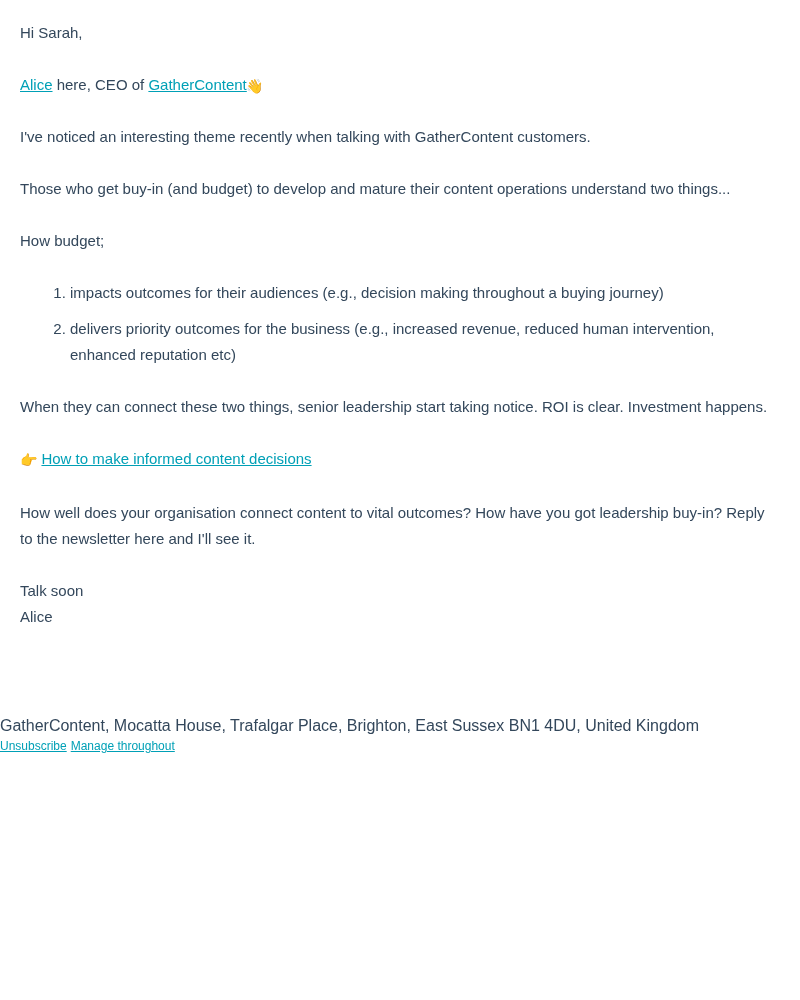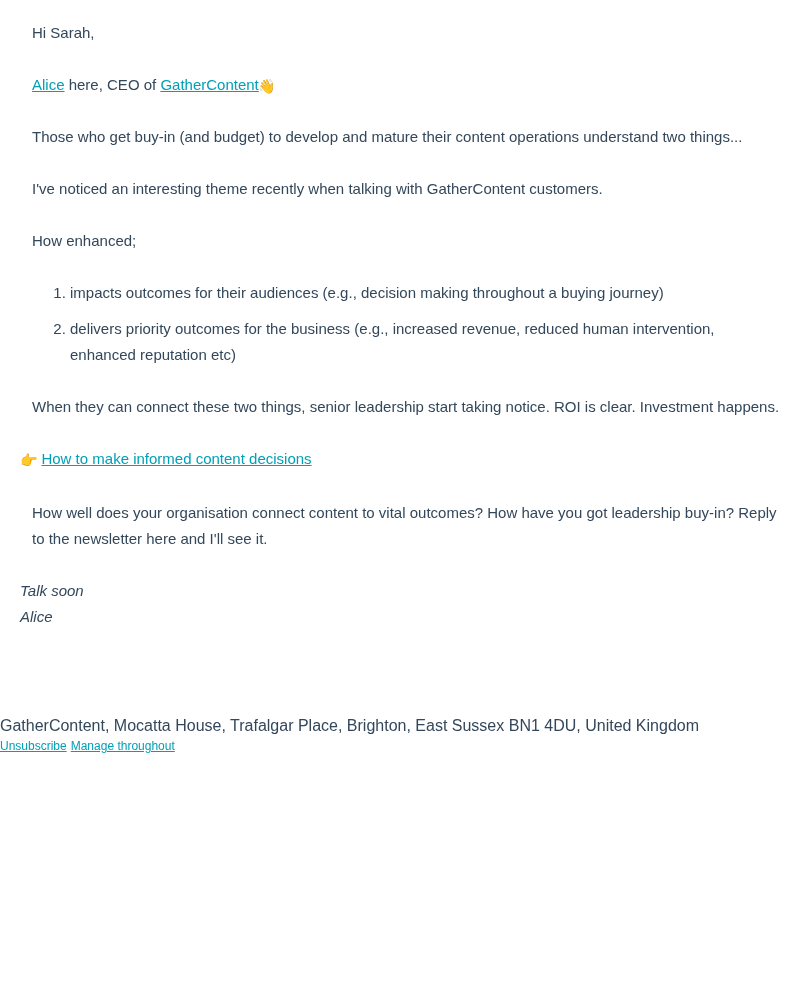--- a/index.html
+++ b/index.html
@@ -15,21 +15,21 @@
     line-height: 26px;
     color: #33475b;
     -webkit-font-smoothing: antialiased;
     overflow: hidden;
   }
   .email-body {
     padding: 20px 20px 0 20px;
     box-sizing: border-box;
   }
   p {
-    margin: 0 0 26px 12px;
+    margin: 0 0 26px 0;
     color: #33475b;
   }
   a {
     color: #00a0b6;
     text-decoration: underline;
   }
   ol {
     margin: 0 0 26px 0;
     padding-left: 40px;
   }
@@ -46,21 +46,20 @@
     vertical-align: -1px;
   }
   .cta-line {
     margin: 0 0 28px 0;
   }
   .cta-line .emoji {
     margin-right: 4px;
   }
   .signoff {
     margin: 4px 0 26px 0;
-    font-style: italic;
   }
   .footer {
     padding: 0;
     margin-top: 86px;
     font-size: 12px;
     line-height: 20px;
     color: #33475b;
   }
   .footer .addr {
     margin: 0;
@@ -92,25 +91,25 @@
 <div class="email-body">
 
   <p>
     <span>Hi Sarah,</span>
   </p>
 
   <p>
     <a href="#">Alice</a><span> here, CEO of </span><a href="#">GatherContent</a><span class="emoji wave-hand">👋</span>
   </p>
 
+  <p>I've noticed an interesting theme recently when talking with GatherContent customers.</p>
+
   <p>Those who get buy-in (and budget) to develop and mature their content operations understand two things...</p>
 
-  <p>I've noticed an interesting theme recently when talking with GatherContent customers.</p>
-
-  <p>How enhanced;</p>
+  <p>How budget;</p>
 
   <ol>
     <li>impacts outcomes for their audiences (e.g., decision making throughout a buying journey)</li>
     <li>delivers priority outcomes for the business (e.g., increased revenue, reduced human intervention, enhanced reputation etc)</li>
   </ol>
 
   <p>When they can connect these two things, senior leadership start taking notice. ROI is clear. Investment happens.</p>
 
 
   <p class="cta-line">

